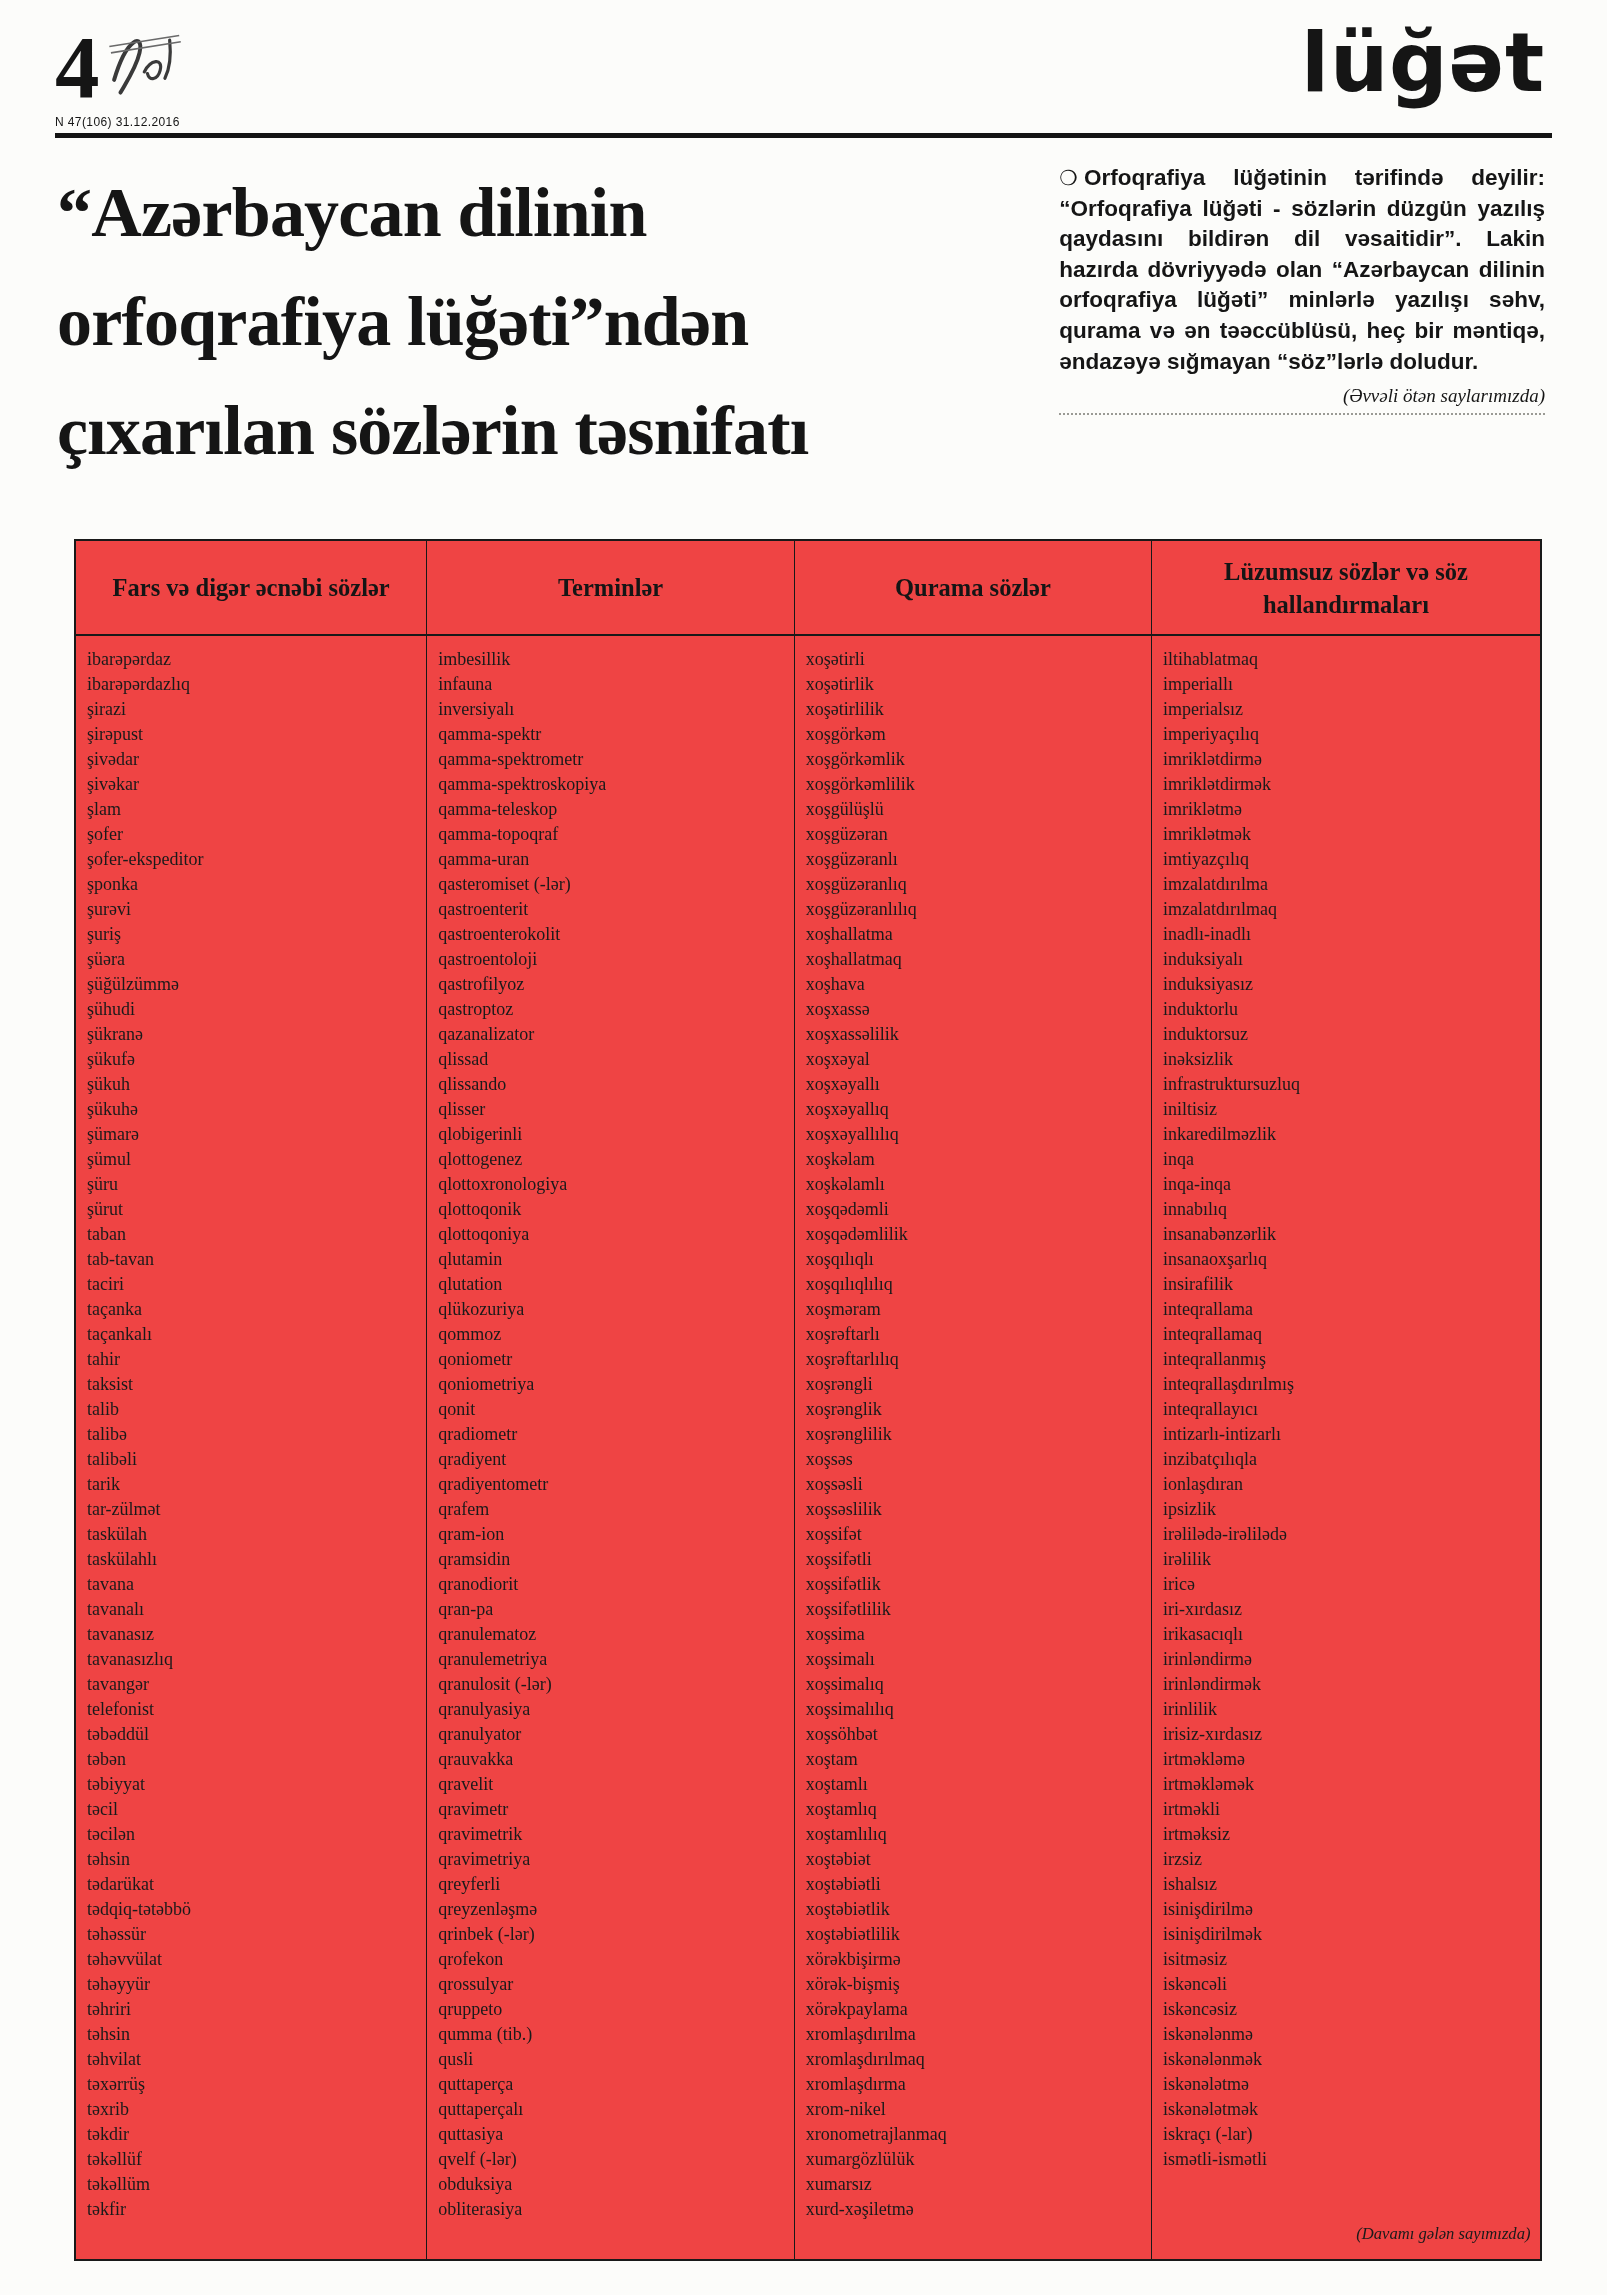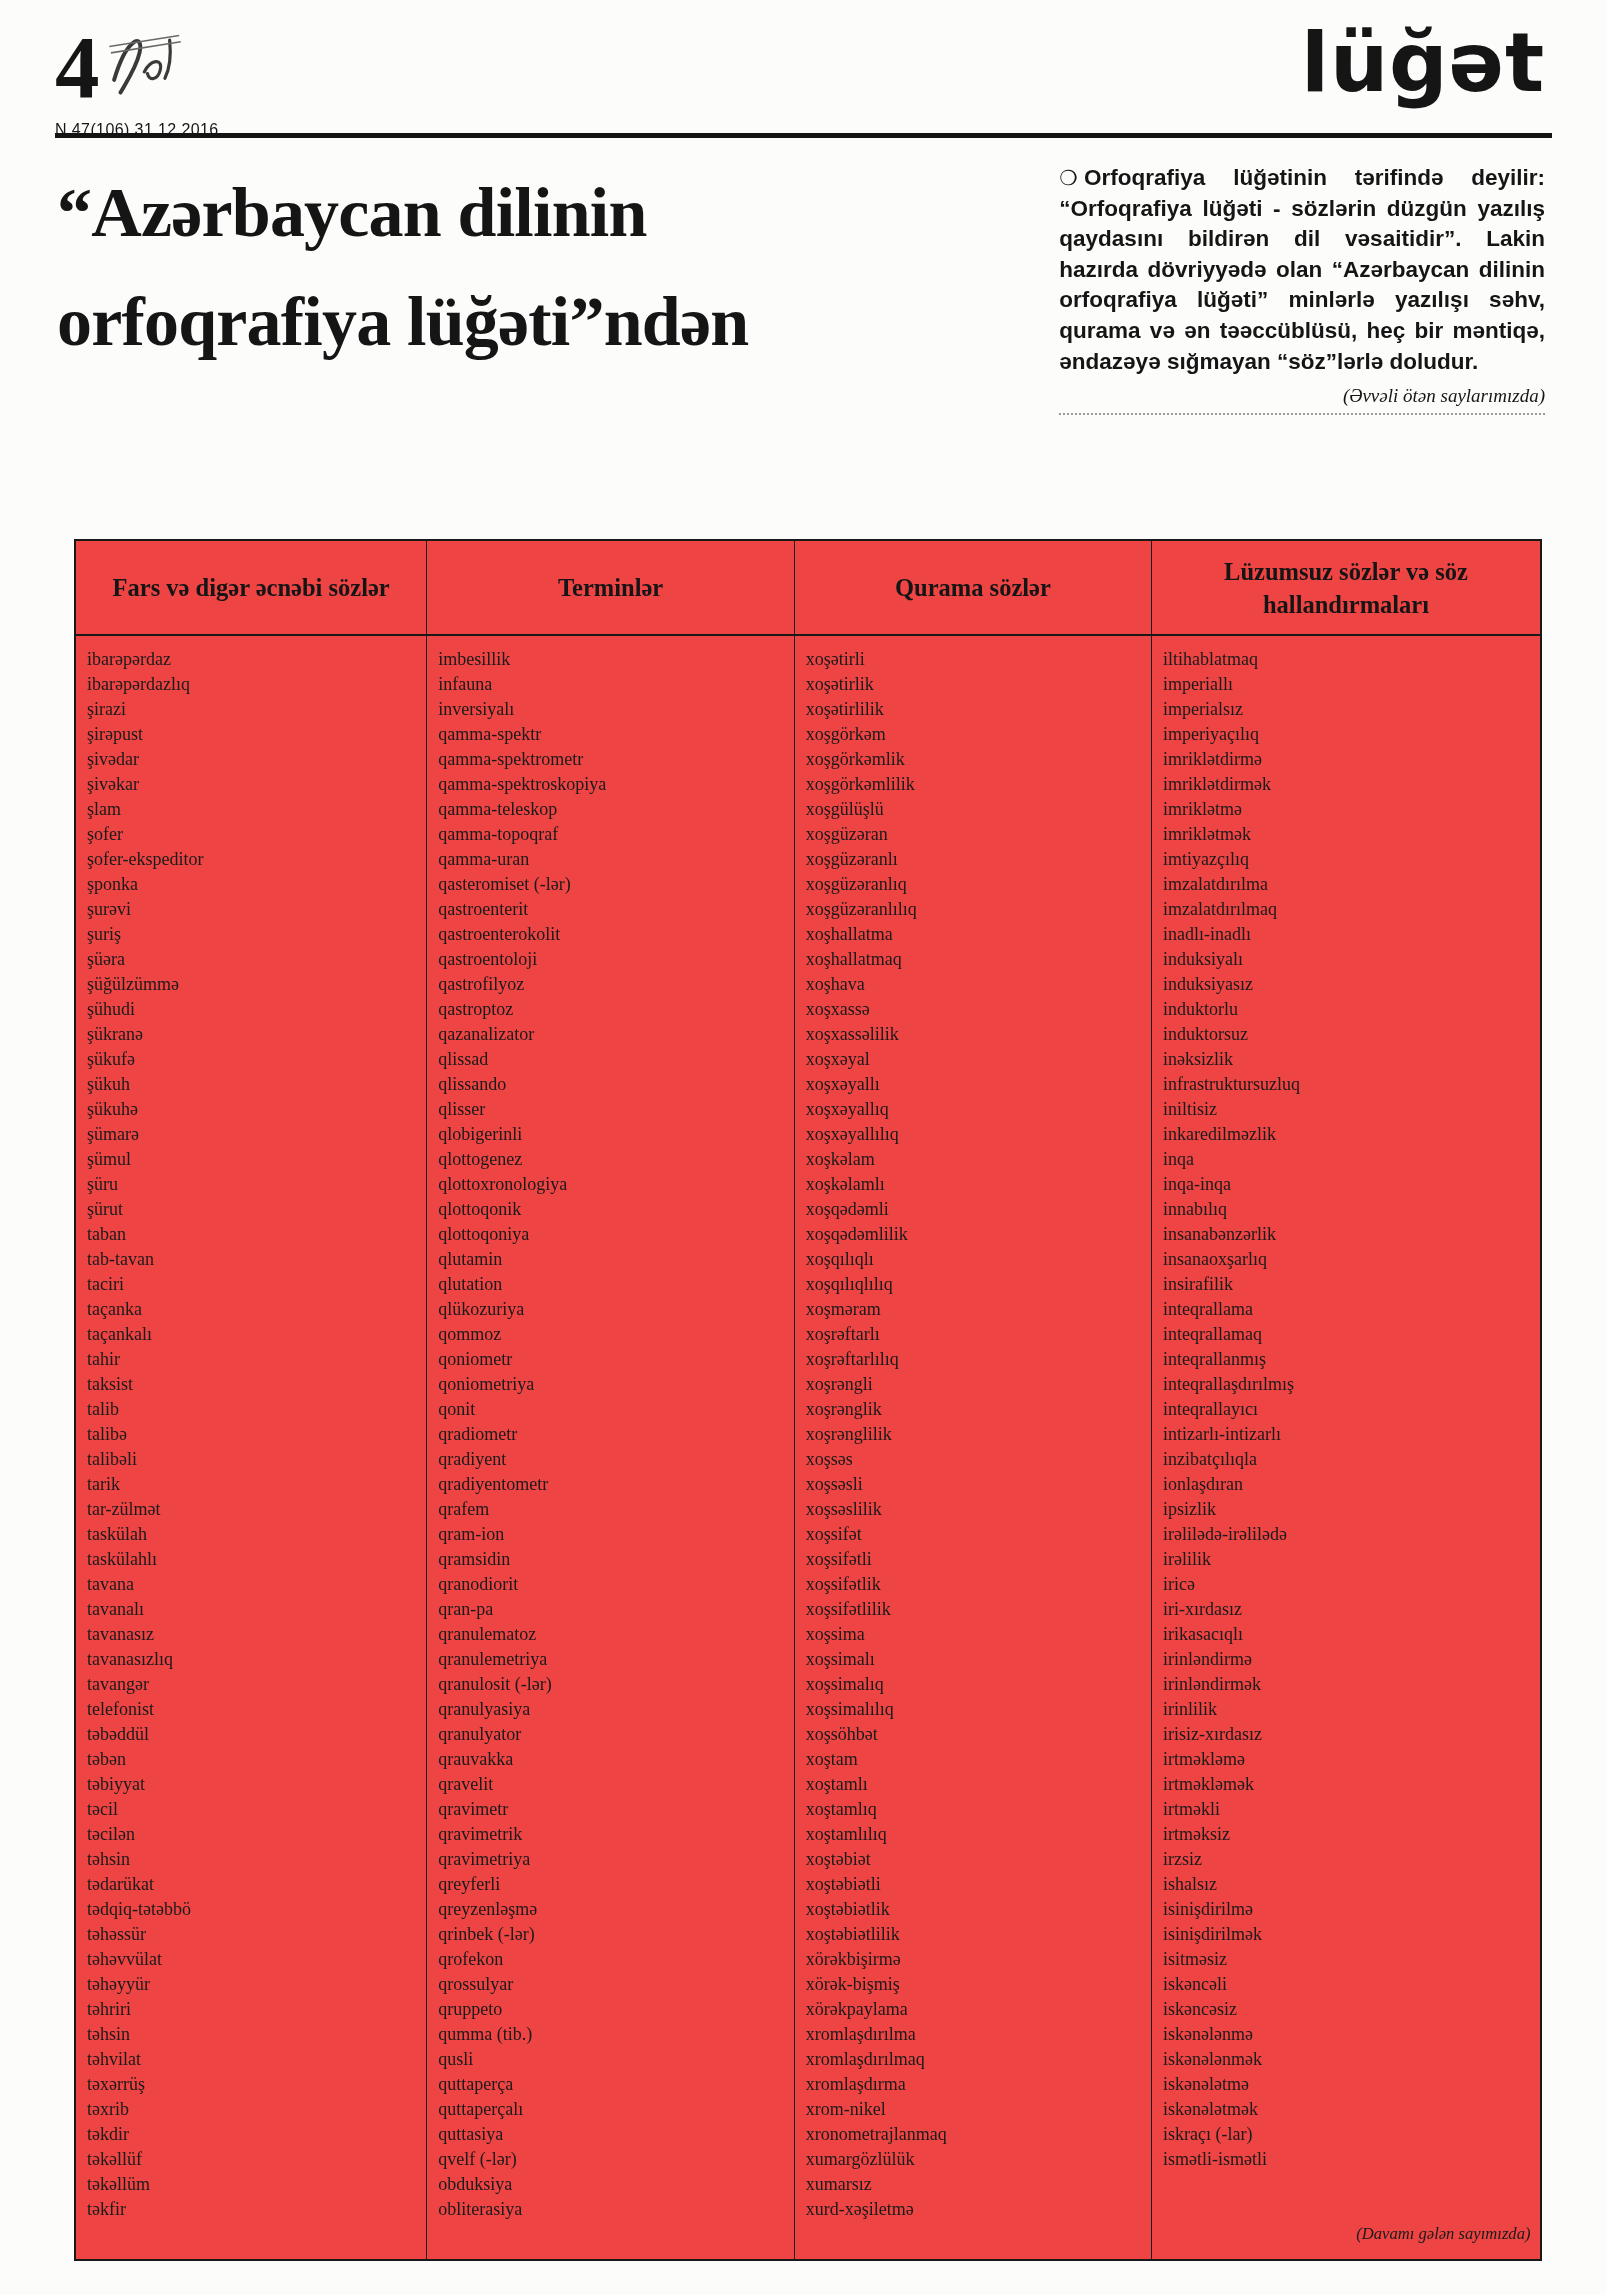--- a/index.html
+++ b/index.html
@@ -14,22 +14,22 @@
     padding:27px 62px 0 55px; height:133px;
   }
   .masthead-left { display:flex; flex-direction:column; }
   .pagenum-row { display:flex; align-items:flex-start; }
   .page-num {
     font-family:"Liberation Serif", serif; font-weight:bold;
     font-size:89px; line-height:0.92;
   }
   .flourish { margin-left:3.2px; margin-top:1.6px; }
   .issue-info {
-    font-family:"Liberation Sans", sans-serif; font-size:16px;
-    letter-spacing:0.4px; margin-top:12px;
+    font-family:"Liberation Sans", sans-serif; font-size:12px;
+    letter-spacing:0.4px; margin-top:6px;
   }
   .section-title {
     font-family:"DejaVu Sans", sans-serif; font-weight:bold;
     font-size:82px; line-height:1; letter-spacing:0.8px; margin-top:-4.7px;
   }
   .masthead-rule { height:4.7px; background:#141414; margin:0 55px; }
   
   .lead { display:flex; padding:20.6px 62px 14.2px 57px; gap:36px; height:384px;justify-content:space-between; }
   .headline { width:973px; }
   .headline-line {
@@ -95,20 +95,21 @@
     </div>
     <div class="section-title">lüğət</div>
   </header>
 
   <div class="masthead-rule"></div>
 
   <section class="lead">
     <h1 class="headline">
       <div class="headline-line">“Azərbaycan dilinin</div>
       <div class="headline-line">orfoqrafiya lüğəti”ndən</div>
+      <div class="headline-line">çıxarılan sözlərin təsnifatı</div>
     </h1>
     <aside class="intro">
       <p class="intro-text"><span class="bullet">❍</span><span>Orfoqrafiya lüğətinin tərifində deyilir: “Orfoqrafiya lüğəti - sözlərin düzgün yazılış qaydasını bildirən dil vəsaitidir”. Lakin hazırda dövriyyədə olan “Azərbaycan dilinin orfoqrafiya lüğəti” minlərlə yazılışı səhv, qurama və ən təəccüblüsü, heç bir məntiqə, əndazəyə sığmayan “söz”lərlə doludur.</span></p>
       <div class="intro-note">(Əvvəli ötən saylarımızda)</div>
     </aside>
   </section>
 
   <section class="word-table">
     <div class="thead">
       <div class="th c0">Fars və digər əcnəbi sözlər</div>

